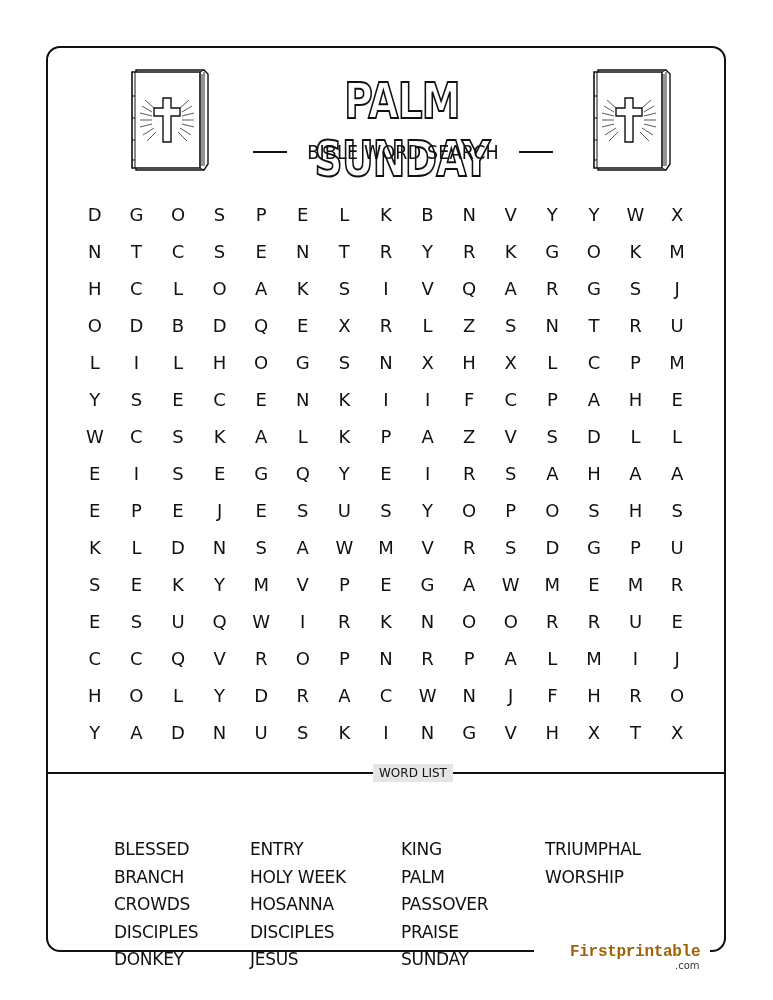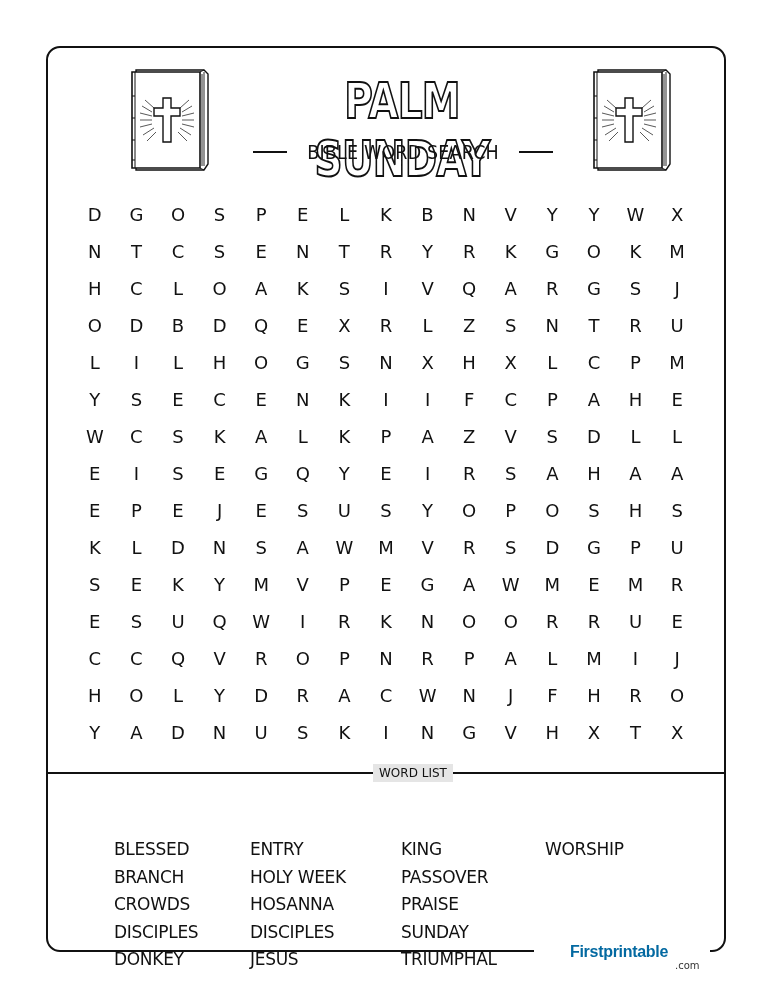--- a/index.html
+++ b/index.html
@@ -42,22 +42,22 @@
     font-family: "DejaVu Sans", sans-serif; font-size: 12px; line-height: 18px; color: #111; margin-left: 35px;
   }
   .words {
     position: absolute; left: 114px; top: 836px;
     display: grid; grid-template-columns: 136px 151px 144px 140px; grid-auto-rows: 27.5px;
     grid-auto-flow: column; grid-template-rows: repeat(5, 27.5px);
   }
   .word { font-family: "DejaVu Sans", sans-serif; font-size: 17px; line-height: 27px; color: #111; white-space: nowrap; letter-spacing: -0.3px; }
   .brand-mask { position: absolute; left: 534px; top: 940px; width: 176px; height: 24px; background: #fff; }
   .brand {
-    position: absolute; left: 570px; top: 941px; font-family: Liberation Sans, sans-serif; font-weight: bold;
-    font-size: 16px; line-height: 22px; color: #0369a1; letter-spacing: -0.3px;
+    position: absolute; left: 570px; top: 941px; font-family: Liberation Mono, monospace; font-weight: bold;
+    font-size: 16px; line-height: 22px; color: #a16207; letter-spacing: -0.3px;
   }
   .brand-com {
     position: absolute; left: 675px; top: 960px; font-family: "DejaVu Sans", sans-serif; font-size: 10px; color: #333;
   }
 </style>
 </head>
 <body>
 
 <div class="frame"></div>
 
@@ -356,20 +356,21 @@
     <div class="word">BRANCH</div>
     <div class="word">CROWDS</div>
     <div class="word">DISCIPLES</div>
     <div class="word">DONKEY</div>
     <div class="word">ENTRY</div>
     <div class="word">HOLY WEEK</div>
     <div class="word">HOSANNA</div>
     <div class="word">DISCIPLES</div>
     <div class="word">JESUS</div>
     <div class="word">KING</div>
+    <div class="word">PALM</div>
     <div class="word">PASSOVER</div>
     <div class="word">PRAISE</div>
     <div class="word">SUNDAY</div>
     <div class="word">TRIUMPHAL</div>
     <div class="word">WORSHIP</div>
   </div>
 
 <div class="brand-mask"></div>
 <div class="brand">Firstprintable</div>
 <div class="brand-com">.com</div>

